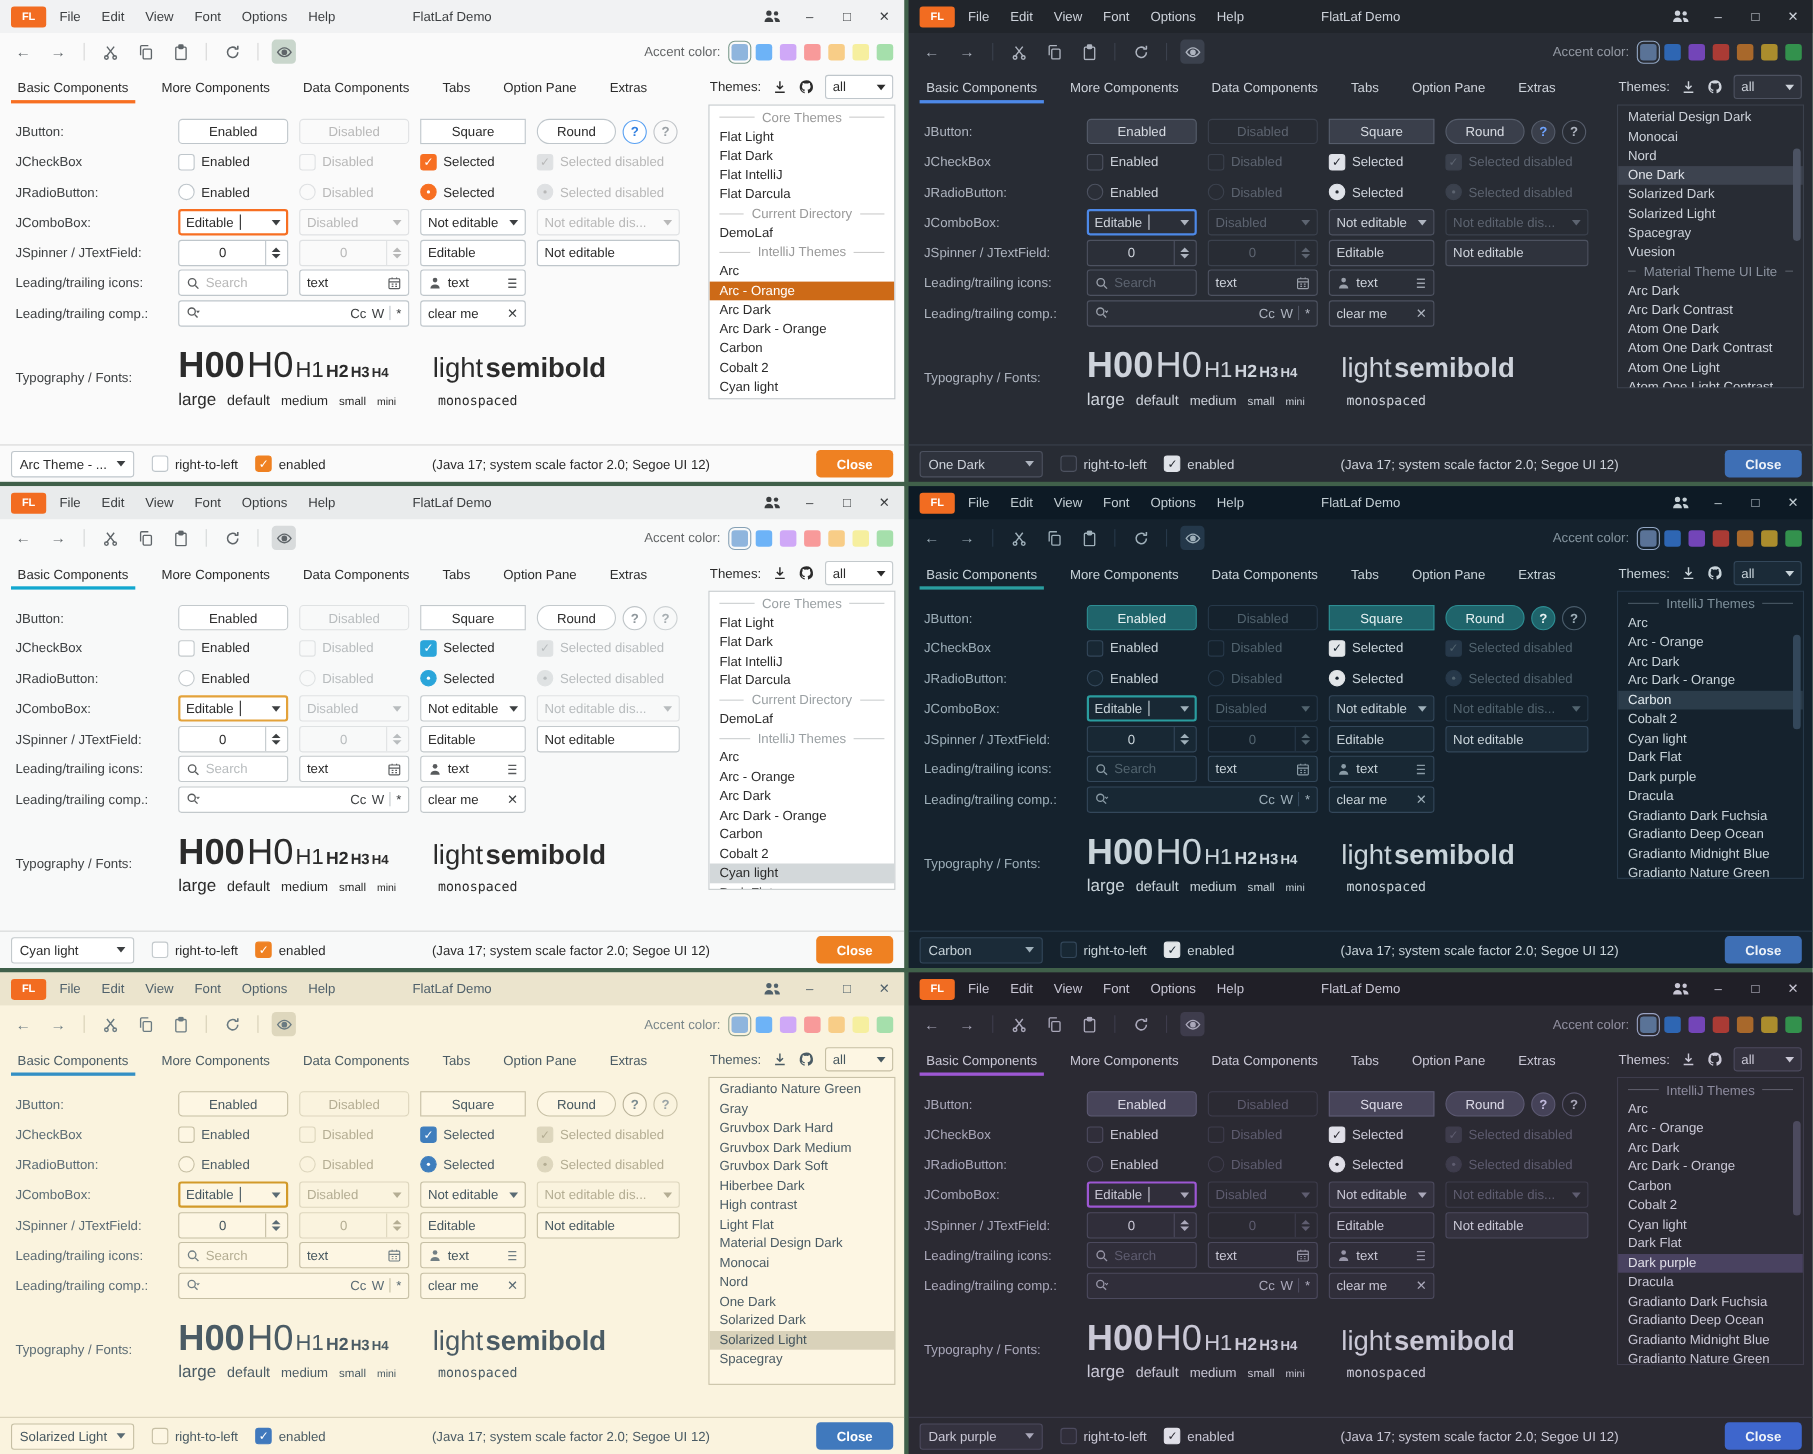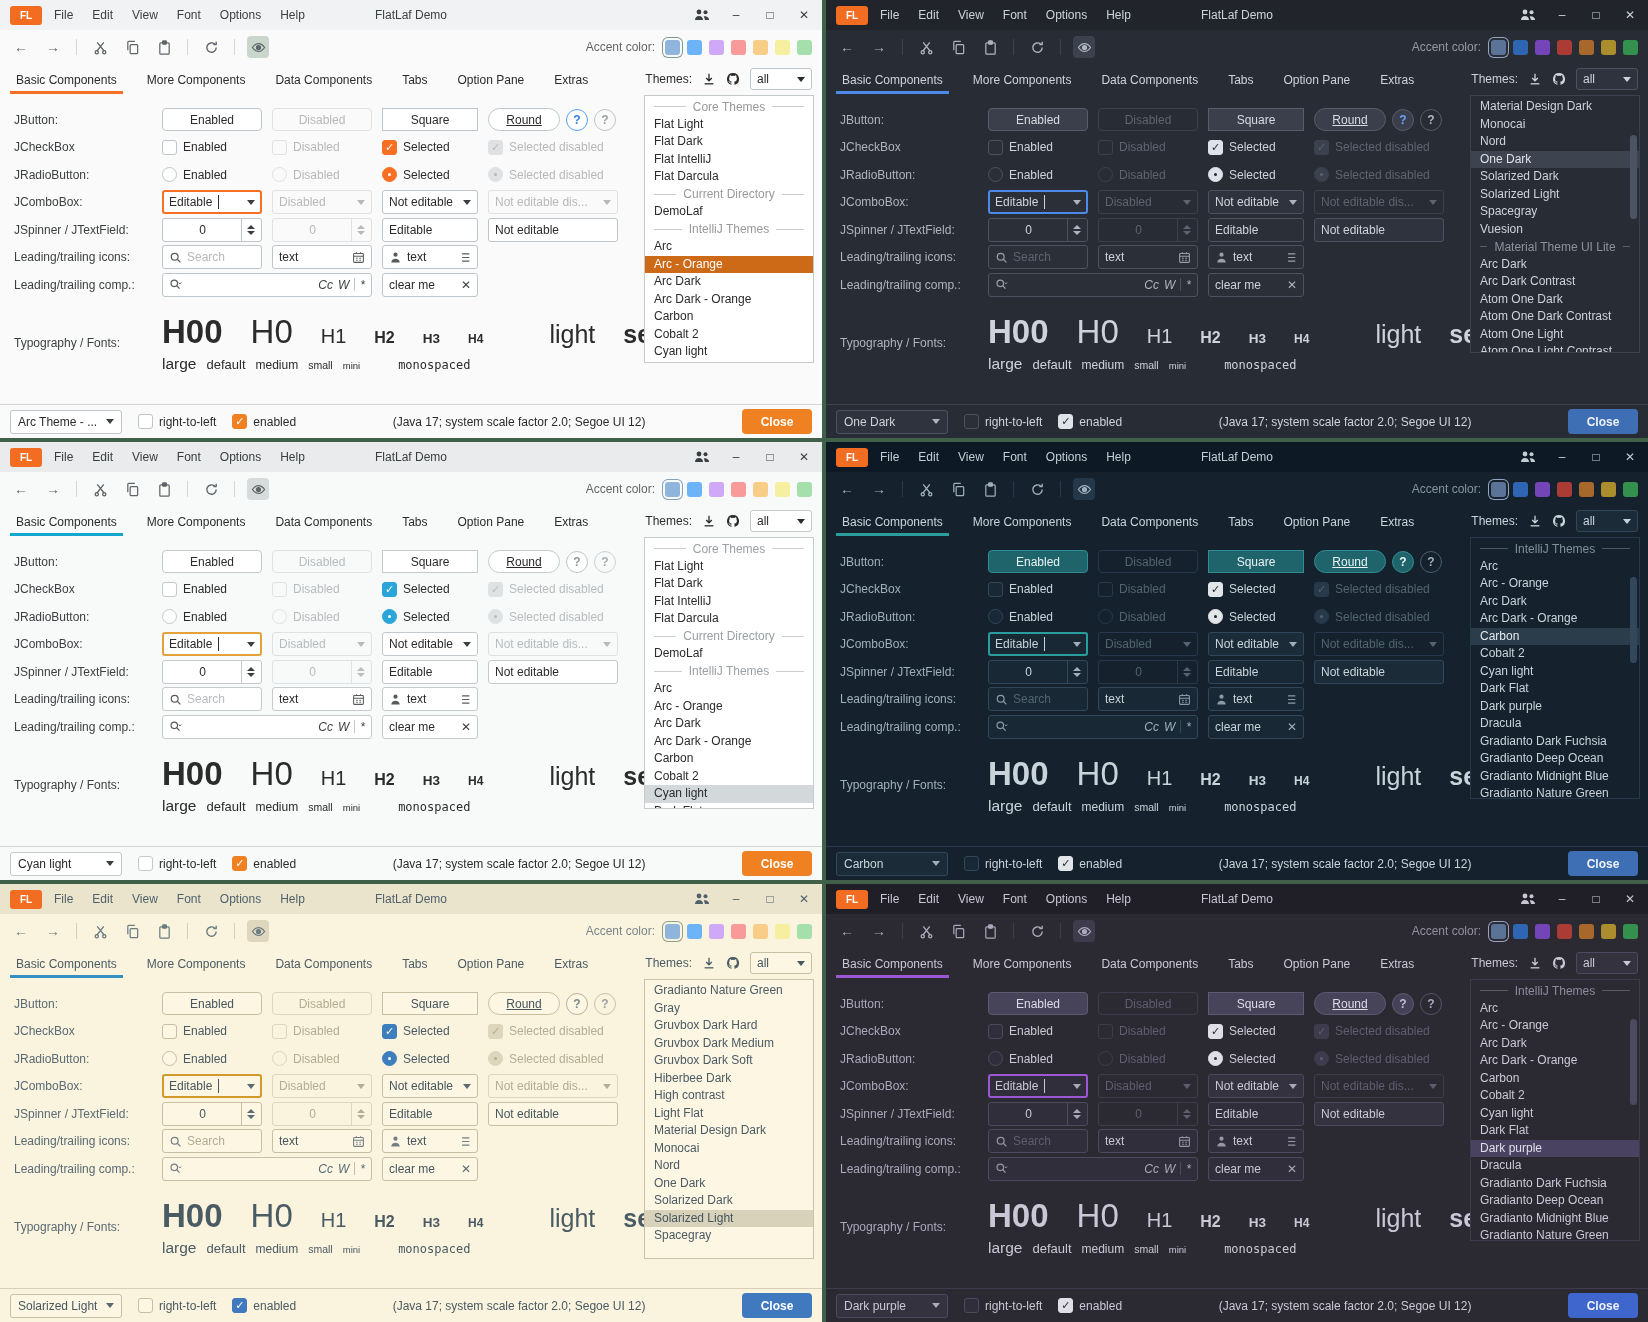--- a/index.html
+++ b/index.html
@@ -43,21 +43,21 @@
   .filter-combo { width:62px; height:22px; border:1px solid var(--ctrlBorder); background:var(--ctrlBg);
     display:flex; align-items:center; padding:0 6px; border-radius:3px; color:var(--ctrlText); }
   
   .content { flex:1; position:relative; padding:12px 10px 0 14px; }
   .crow { display:grid; grid-template-columns:138px 100px 100px 96px 170px; column-gap:10px;
     align-items:center; height:27.5px; }
   .rlabel { color:var(--label); white-space:nowrap; }
   .btn { height:23px; border:1px solid var(--btnBorder); background:var(--btnBg); color:var(--btnText);
     border-radius:4px; display:flex; align-items:center; justify-content:center; white-space:nowrap; }
   .btn.square { border-radius:0; }
-  .btn.round { border-radius:12px; width:72px;text-decoration:underline; }
+  .btn.round { border-radius:12px; width:72px; }
   .btn.dis { background:transparent; border-color:var(--disBorder); color:var(--disText); }
   .col-flex { display:flex; align-items:center; gap:6px; }
   .help { width:22px; height:22px; border-radius:50%; display:flex; align-items:center; justify-content:center;
     font-weight:bold; font-size:12px; flex:0 0 22px; }
   .help.h1 { background:var(--help1Bg); border:1px solid var(--help1Border); color:var(--help1Text); }
   .help.h2 { background:transparent; border:1px solid var(--help2Border); color:var(--help2Text); }
   .check { display:flex; align-items:center; gap:6px; white-space:nowrap; }
   .box { width:15px; height:15px; border:1px solid var(--ctrlBorder); border-radius:3px; background:var(--inputBg);
     display:flex; align-items:center; justify-content:center; font-size:11px; flex:0 0 15px; }
   .box.on { background:var(--checkBg); border-color:var(--checkBg); color:var(--checkMark); }
@@ -83,25 +83,25 @@
   .spin-arrows .up { border-bottom:4px solid var(--label); }
   .spin-arrows .dn { border-top:4px solid var(--label); }
   .field.dis .spin-arrows { border-left-color:var(--disBorder); }
   .field.dis .spin-arrows .up { border-bottom-color:var(--disText); }
   .field.dis .spin-arrows .dn { border-top-color:var(--disText); }
   .num { margin-left:auto; }
   .ph { color:var(--disText); }
   .ficon svg { width:13px; height:13px; display:block; color:var(--label); opacity:.85; }
   .tr-icons { margin-left:auto; display:flex; align-items:center; gap:5px; color:var(--label); }
   .mini-div { width:1px; height:13px; background:var(--ctrlBorder); }
-  .span2 { grid-column:2 / 4;font-style:italic; }
+  .span2 { grid-column:2 / 4; }
   .clearx { margin-left:auto; color:var(--label); font-size:12px; }
   
   .typo-row { display:grid; grid-template-columns:138px 1fr; column-gap:10px; margin-top:14px; align-items:center; }
-  .typo-main { display:flex; align-items:baseline; gap:28px; color:var(--text); }
+  .typo-main { display:flex; align-items:baseline; gap:2px; color:var(--text); }
   .t-h00{font-size:33px;font-weight:600;} .t-h0{font-size:33px;font-weight:400;text-align:right;}
   .t-h1{font-size:20px;font-weight:400;} .t-h2{font-size:16px;font-weight:700;}
   .t-h3{font-size:13.5px;font-weight:700;} .t-h4{font-size:12px;font-weight:700;}
   .t-light{font-size:25px;font-weight:300;margin-left:38px;} .t-semibold{font-size:25px;font-weight:600;}
   .typo-sizes { display:flex; align-items:baseline; gap:10px; margin-top:4px; color:var(--text); }
   .t-large{font-size:15.5px;} .t-default{font-size:13px;} .t-medium{font-size:12px;}
   .t-small{font-size:10.5px;} .t-mini{font-size:9.5px;}
   .t-mono{font-size:12px; font-family:"DejaVu Sans Mono", monospace; margin-left:28px;}
   
   .themes-list { position:absolute; top:1px; right:8px; width:170px; background:var(--listBg);

